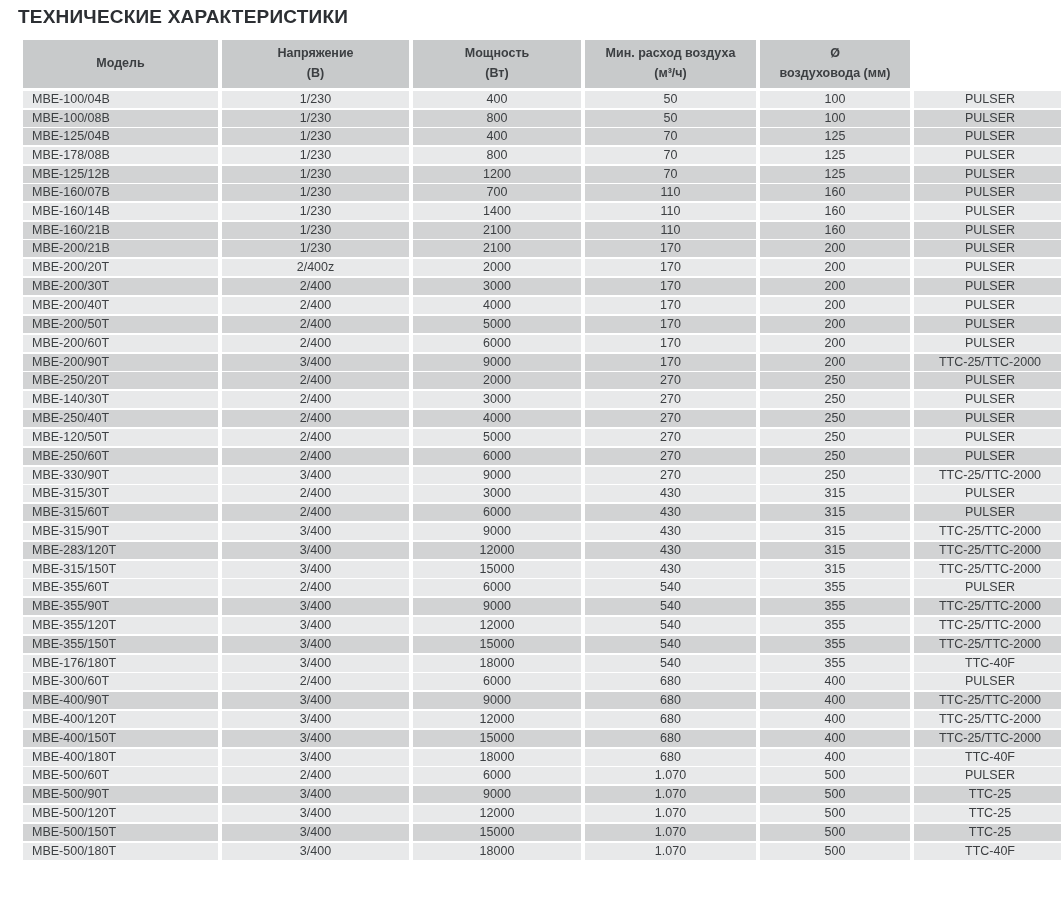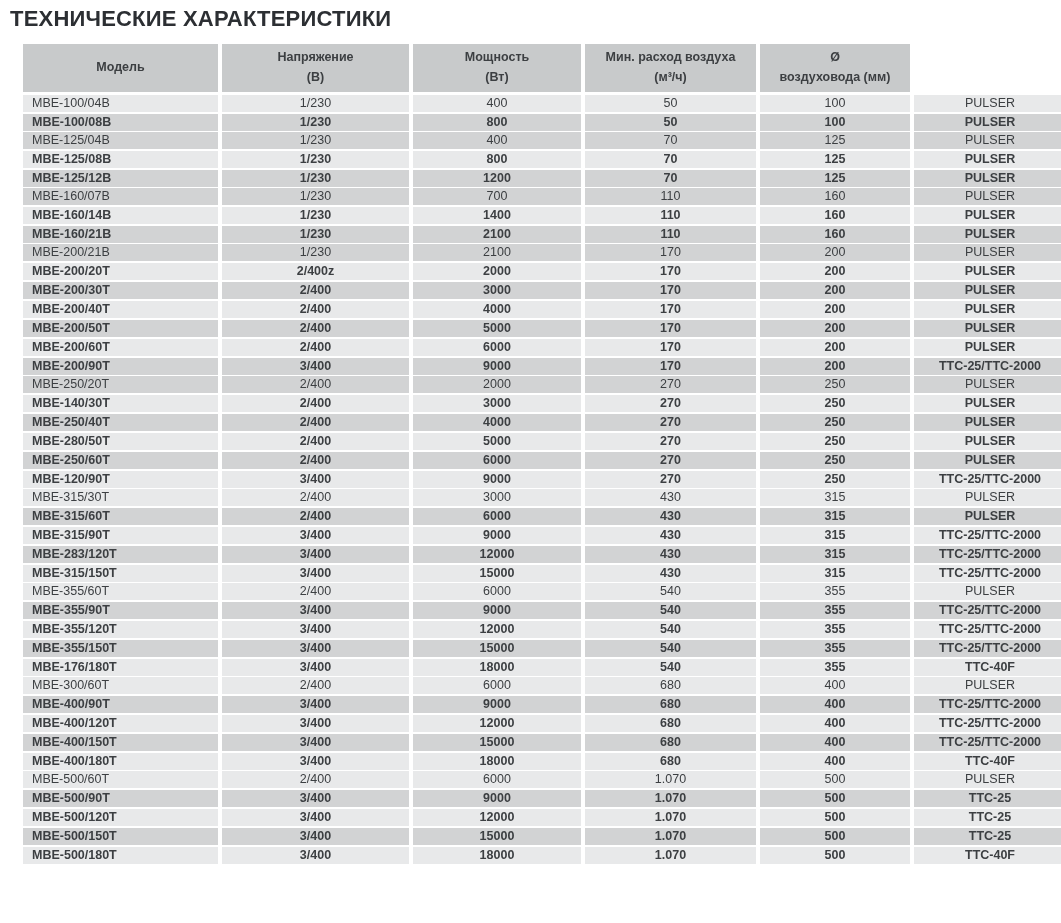--- a/index.html
+++ b/index.html
@@ -12,40 +12,40 @@
   }
   *{box-sizing:border-box;margin:0;padding:0;}
   html,body{background:var(--page-bg);}
   body{
     width:1061px;height:923px;overflow:hidden;
     font-family:"Liberation Sans","DejaVu Sans",sans-serif;
     color:var(--text);
   }
   .page{padding:5px 8px 0 10px;}
   .page-title{
-    font-size:22px;font-weight:bold;letter-spacing:.2px;
-    color:var(--title);margin:1px 0 12px 0;text-transform:uppercase;
+    font-size:19px;font-weight:bold;letter-spacing:.2px;
+    color:var(--title);margin:1px 0 12px 8px;text-transform:uppercase;
   }
   .spec-table{width:1043px;}
   .grid-row{
     display:grid;
     grid-template-columns:195px 187px 168px 171px 150px 152px;
     column-gap:4px;
     padding-left:13px;
   }
   .thead{margin-bottom:3px;}
   .th{
     background:var(--header-bg);
     min-height:48px;
     display:flex;flex-direction:column;align-items:center;justify-content:center;
     gap:4px;
     font-weight:bold;font-size:12.5px;line-height:1.25;
     text-align:center;padding:4px 2px;
   }
-  .tr + .tr{margin-top:2px;font-weight:bold;}
+  .tr + .tr{margin-top:2px;}
   .group + .group{margin-top:1px;border-radius:23px;}
   .td{
     height:17px;
     display:flex;align-items:center;justify-content:center;
     font-size:12.5px;line-height:1;
     overflow:hidden;white-space:nowrap;
   }
   .td.col-0{justify-content:flex-start;padding-left:9px;}
   .tr.light .td{background:var(--row-light);}
   .tr.dark .td{background:var(--row-dark);}
@@ -100,21 +100,21 @@
         <div class="group">
           <div class="tr grid-row dark">
             <div class="td col-0">MBE-125/04B</div>
             <div class="td col-1">1/230</div>
             <div class="td col-2">400</div>
             <div class="td col-3">70</div>
             <div class="td col-4">125</div>
             <div class="td col-5">PULSER</div>
           </div>
           <div class="tr grid-row light">
-            <div class="td col-0">MBE-125/08B</div>
+            <div class="td col-0">MBE-178/08B</div>
             <div class="td col-1">1/230</div>
             <div class="td col-2">800</div>
             <div class="td col-3">70</div>
             <div class="td col-4">125</div>
             <div class="td col-5">PULSER</div>
           </div>
           <div class="tr grid-row dark">
             <div class="td col-0">MBE-125/12B</div>
             <div class="td col-1">1/230</div>
             <div class="td col-2">1200</div>
@@ -226,37 +226,37 @@
           </div>
           <div class="tr grid-row dark">
             <div class="td col-0">MBE-250/40T</div>
             <div class="td col-1">2/400</div>
             <div class="td col-2">4000</div>
             <div class="td col-3">270</div>
             <div class="td col-4">250</div>
             <div class="td col-5">PULSER</div>
           </div>
           <div class="tr grid-row light">
-            <div class="td col-0">MBE-280/50T</div>
+            <div class="td col-0">MBE-120/50T</div>
             <div class="td col-1">2/400</div>
             <div class="td col-2">5000</div>
             <div class="td col-3">270</div>
             <div class="td col-4">250</div>
             <div class="td col-5">PULSER</div>
           </div>
           <div class="tr grid-row dark">
             <div class="td col-0">MBE-250/60T</div>
             <div class="td col-1">2/400</div>
             <div class="td col-2">6000</div>
             <div class="td col-3">270</div>
             <div class="td col-4">250</div>
             <div class="td col-5">PULSER</div>
           </div>
           <div class="tr grid-row light">
-            <div class="td col-0">MBE-120/90T</div>
+            <div class="td col-0">MBE-330/90T</div>
             <div class="td col-1">3/400</div>
             <div class="td col-2">9000</div>
             <div class="td col-3">270</div>
             <div class="td col-4">250</div>
             <div class="td col-5">TTC-25/TTC-2000</div>
           </div>
         </div>
         <div class="group">
           <div class="tr grid-row light">
             <div class="td col-0">MBE-315/30T</div>

